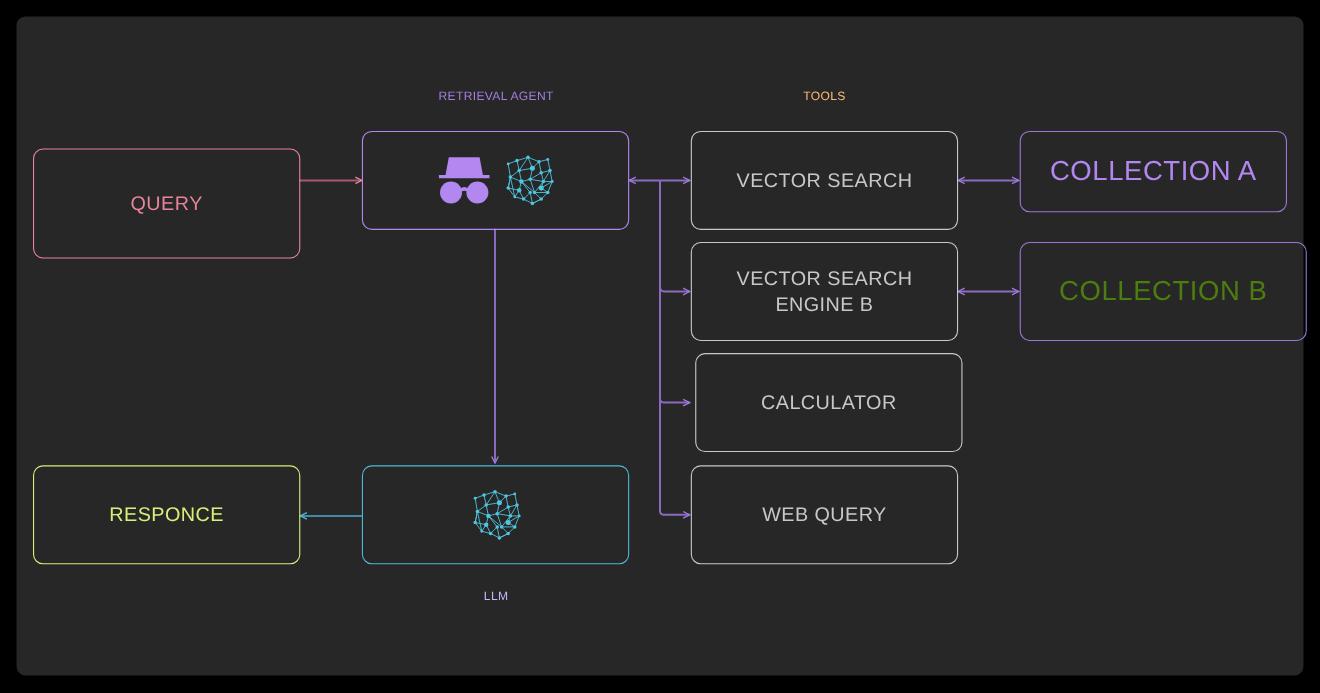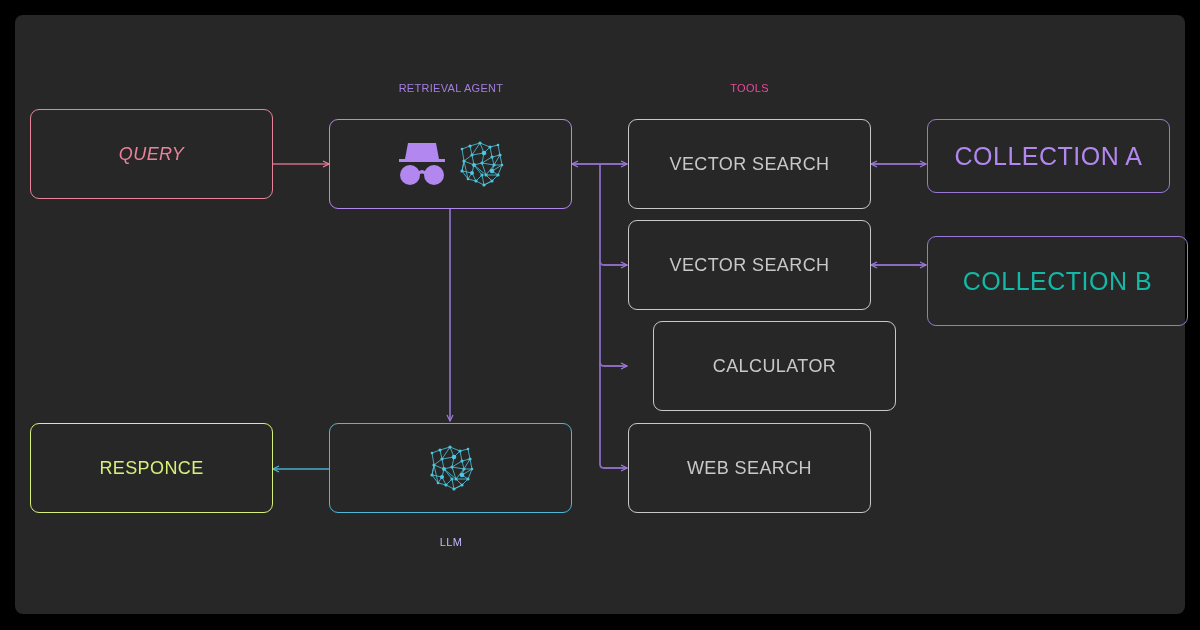--- a/index.html
+++ b/index.html
@@ -36,24 +36,24 @@
   <path d="M600,164 L600,464 Q600,468 604,468 L627,468" fill="none" stroke="#8a6bc0" stroke-width="1.8" marker-end="url(#ap)"></path>
   <path d="M600,261 Q600,265 604,265 L627,265" fill="none" stroke="#8a6bc0" stroke-width="1.8" marker-end="url(#ap)"></path>
   <path d="M600,362 Q600,366 604,366 L627,366" fill="none" stroke="#8a6bc0" stroke-width="1.8" marker-end="url(#ap)"></path>
   <line x1="871" y1="164" x2="926" y2="164" stroke="#8a6bc0" stroke-width="1.8" marker-start="url(#ap)" marker-end="url(#ap)"></line>
   <line x1="871" y1="265" x2="926" y2="265" stroke="#8a6bc0" stroke-width="1.8" marker-start="url(#ap)" marker-end="url(#ap)"></line>
   <line x1="450" y1="208" x2="450" y2="421" stroke="#8a6bc0" stroke-width="1.8" marker-end="url(#ap)"></line>
   <line x1="329" y1="469" x2="273" y2="469" stroke="#3f8aa4" stroke-width="1.8" marker-end="url(#ablue)"></line>
 </svg>
 
 <div class="lbl" style="left:330px;top:82px;width:242px;color:#a27fe0;">RETRIEVAL AGENT</div>
-<div class="lbl" style="left:628px;top:82px;width:243px;color:#ec4899;">TOOLS</div>
+<div class="lbl" style="left:628px;top:82px;width:243px;color:#fdba74;">TOOLS</div>
 <div class="lbl" style="left:330px;top:536px;width:242px;color:#c4b5fd;">LLM</div>
 
-<div class="box t18" style="left:30px;top:109px;width:243px;height:90px;border-color:#e8839a;color:#e8839a;font-style:italic;">
+<div class="box t18" style="left:30px;top:135px;width:243px;height:100px;border-color:#e8839a;color:#e8839a;">
   <span>QUERY</span>
 </div>
 
 <div class="box" style="left:329px;top:119px;width:243px;height:90px;border-color:#b287f0;">
   <svg class="icon" width="48" height="46" viewBox="0 0 48 46">
     <path d="M10,2 L38,2 L41,18 L47,18 L47,21 L1,21 L1,18 L7,18 Z" fill="#b287f0"></path>
     <circle cx="12" cy="34" r="10" fill="#b287f0"></circle>
     <circle cx="36" cy="34" r="10" fill="#b287f0"></circle>
     <path d="M20,31 Q24,27 28,31 L28,34 Q24,31 20,34 Z" fill="#b287f0"></path>
   </svg>
@@ -93,36 +93,37 @@
 
 <div class="box t18" style="left:628px;top:119px;width:243px;height:90px;border-color:#c8c8c8;color:#c8c8c8;">
   <div>
     <div>VECTOR SEARCH</div>
   </div>
 </div>
 
 <div class="box t18" style="left:628px;top:220px;width:243px;height:90px;border-color:#c8c8c8;color:#c8c8c8;">
   <div>
     <div>VECTOR SEARCH</div>
+    <div>ENGINE B</div>
   </div>
 </div>
 
-<div class="box t18" style="left:653px;top:321px;width:243px;height:90px;border-color:#c8c8c8;color:#c8c8c8;">
+<div class="box t18" style="left:632px;top:321px;width:243px;height:90px;border-color:#c8c8c8;color:#c8c8c8;">
   <span>CALCULATOR</span>
 </div>
 
 <div class="box t18" style="left:628px;top:423px;width:243px;height:90px;border-color:#c8c8c8;color:#c8c8c8;">
-  <span>WEB SEARCH</span>
+  <span>WEB QUERY</span>
 </div>
 
 <div class="box t25" style="left:927px;top:119px;width:243px;height:74px;border-color:#9a76d6;color:#b287f0;">
   <span>COLLECTION A</span>
 </div>
 
-<div class="box t25" style="left:927px;top:220px;width:261px;height:90px;border-color:#9a76d6;color:#14b8a6;margin-top:16px;">
+<div class="box t25" style="left:927px;top:220px;width:261px;height:90px;border-color:#9a76d6;color:#4d7c0f;">
   <span>COLLECTION B</span>
 </div>
 
 <div class="box t18" style="left:30px;top:423px;width:243px;height:90px;border-color:#d6f07a;color:#d6f07a;text-align:center;">
   <span>RESPONCE</span>
 </div>
 
 <div class="box" style="left:329px;top:423px;width:243px;height:90px;border-color:#4fb8d6;">
   <svg class="icon" width="46" height="46" viewBox="0 0 46 46">
     <g stroke="#4fc6e0" stroke-width="0.8" fill="none">

